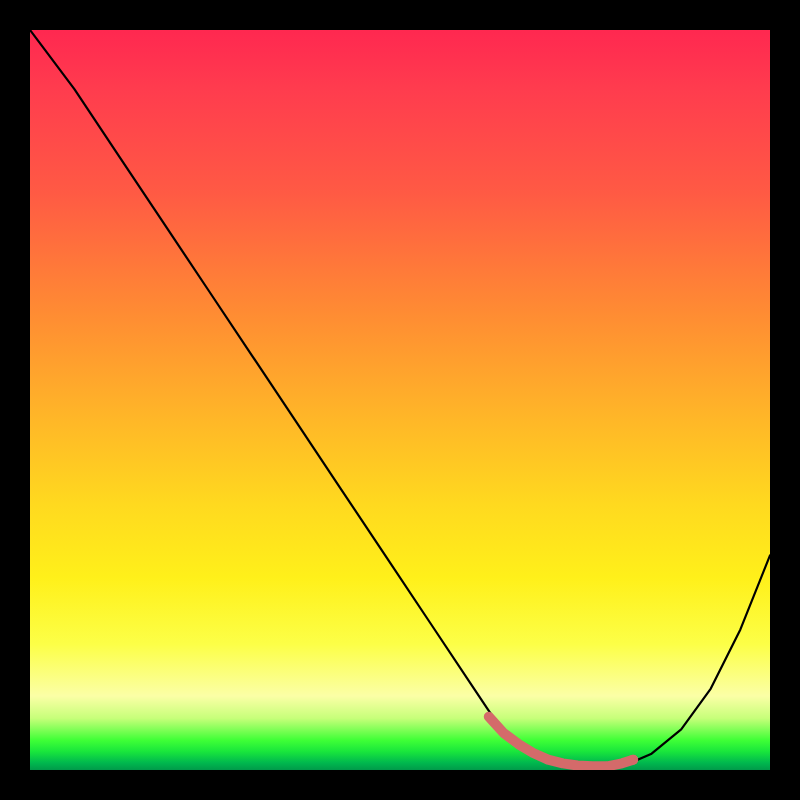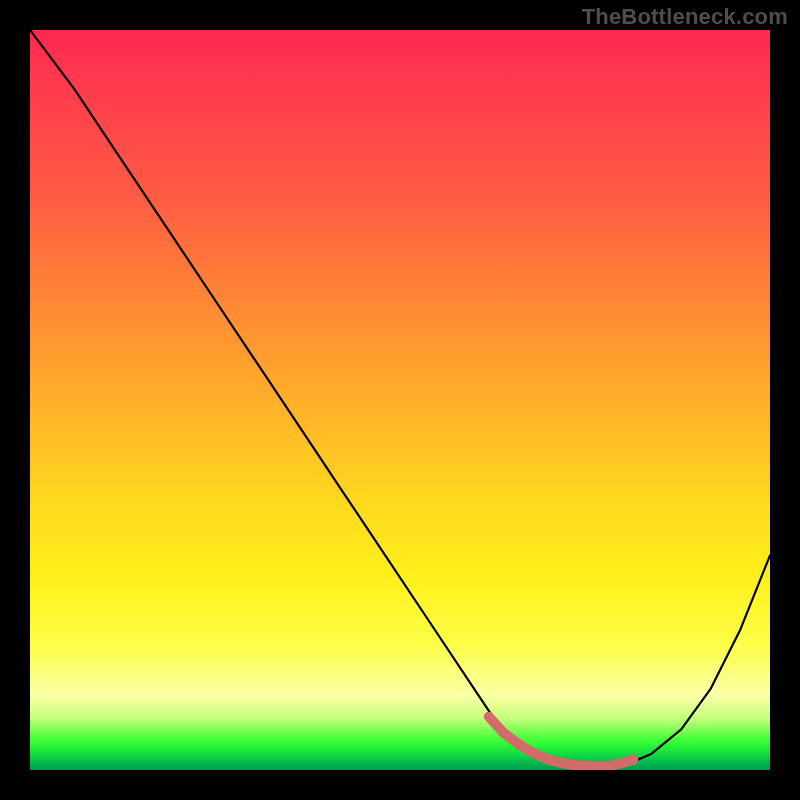--- a/index.html
+++ b/index.html
@@ -64,21 +64,20 @@
     left: 0; top: 0;
     width: 100%;
     height: 100%;
     z-index: 2;
   }
 </style>
 </head>
 <body>
 
 <div class="frame">
-  <div class="watermark">TheBottleneck.com</div>
 
   <div class="plot-area">
     <div class="gradient"></div>
     <svg class="curve-svg" viewBox="0 0 740 740" preserveAspectRatio="none">
       <path id="curve-path" fill="none" stroke="#000000" stroke-width="2.2" stroke-linejoin="round" stroke-linecap="round" d="M0.00 0.00 L44.40 59.20 L88.80 125.80 L133.20 192.40 L177.60 259.00 L222.00 325.60 L266.40 392.20 L310.80 458.80 L355.20 525.40 L399.60 592.00 L444.00 658.60 L466.20 691.90 L488.40 714.10 L510.60 726.68 L532.80 733.34 L555.00 736.30 L577.20 736.30 L599.40 733.34 L621.60 723.72 L651.20 699.30 L680.80 658.60 L710.40 599.40 L740.00 525.40"></path>
       <path id="highlight-path" fill="none" stroke="#d46a6a" stroke-width="10" stroke-linecap="round" stroke-linejoin="round" d="M458.80 686.72 L473.60 703.00 L488.40 714.10 L503.20 722.98 L518.00 729.64 L532.80 733.34 L547.60 735.56 L562.40 736.30 L577.20 736.30 L592.00 733.34 L603.10 729.64"></path>
       <circle id="highlight-end-dot" r="5" fill="#d46a6a" cx="603.10" cy="729.64"></circle>
     </svg>
   </div>
 </div>

